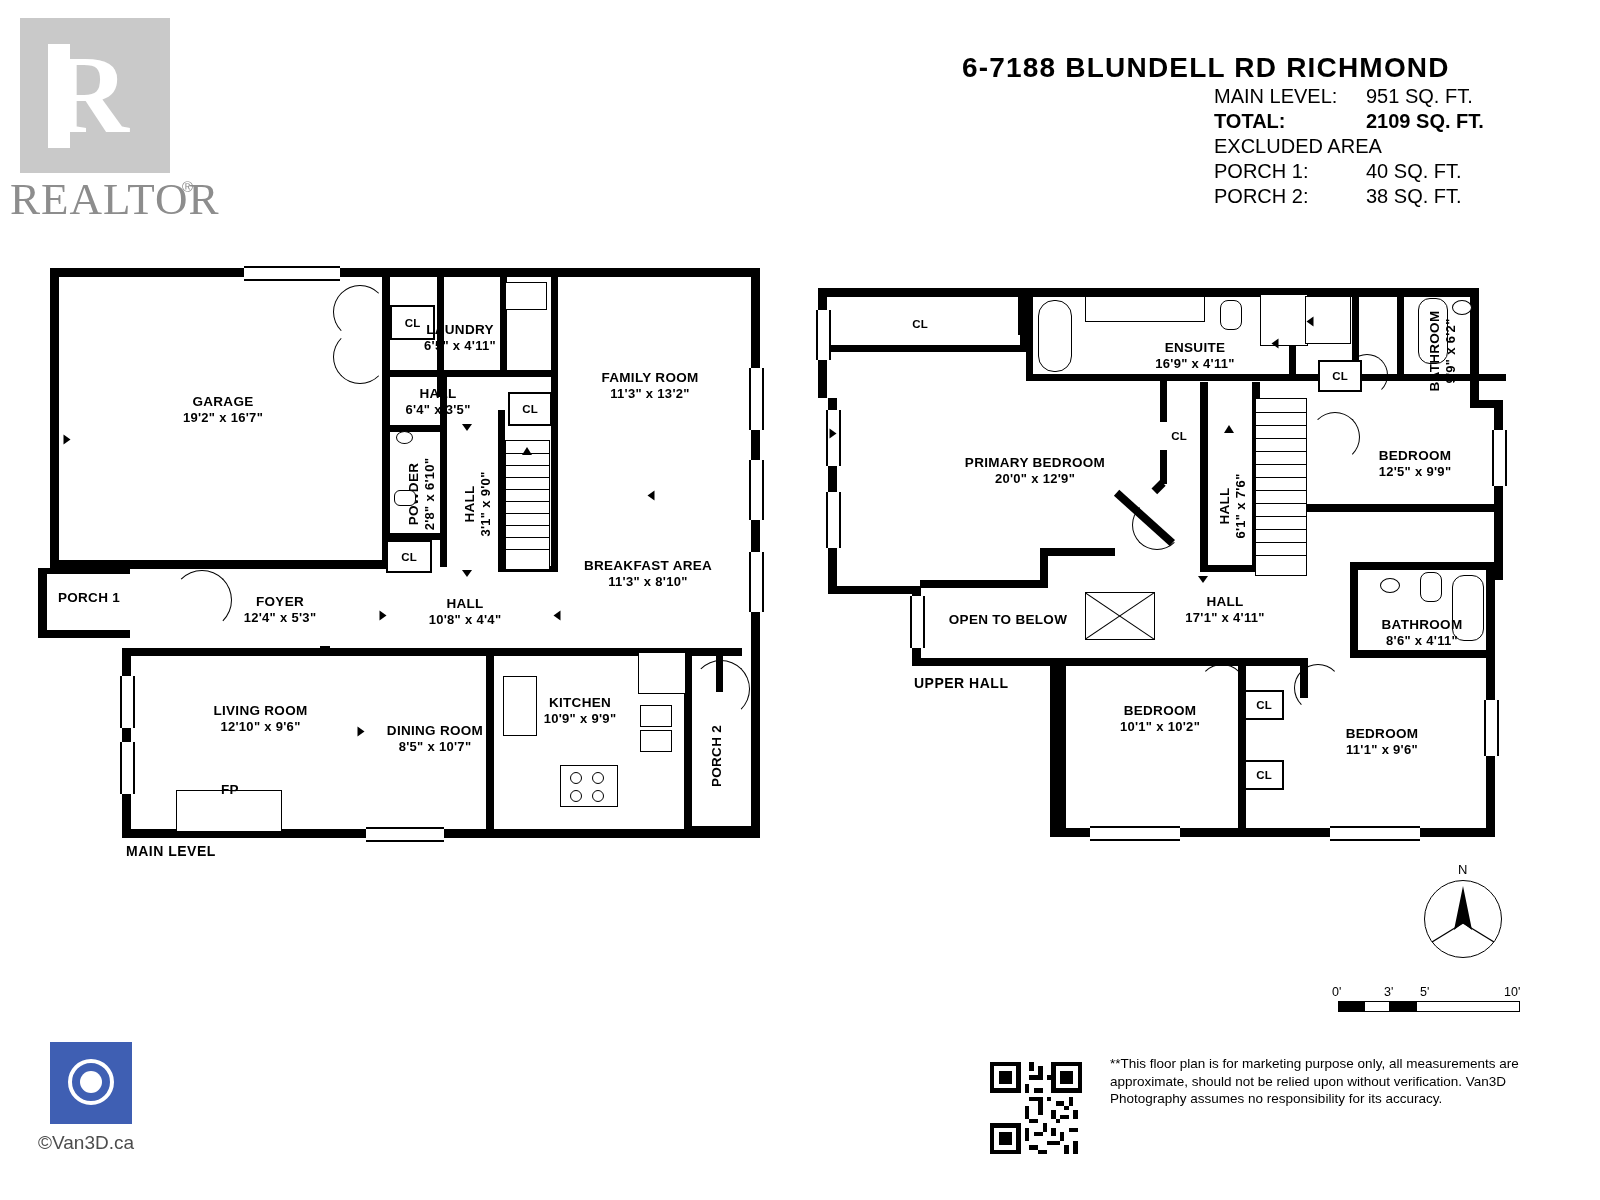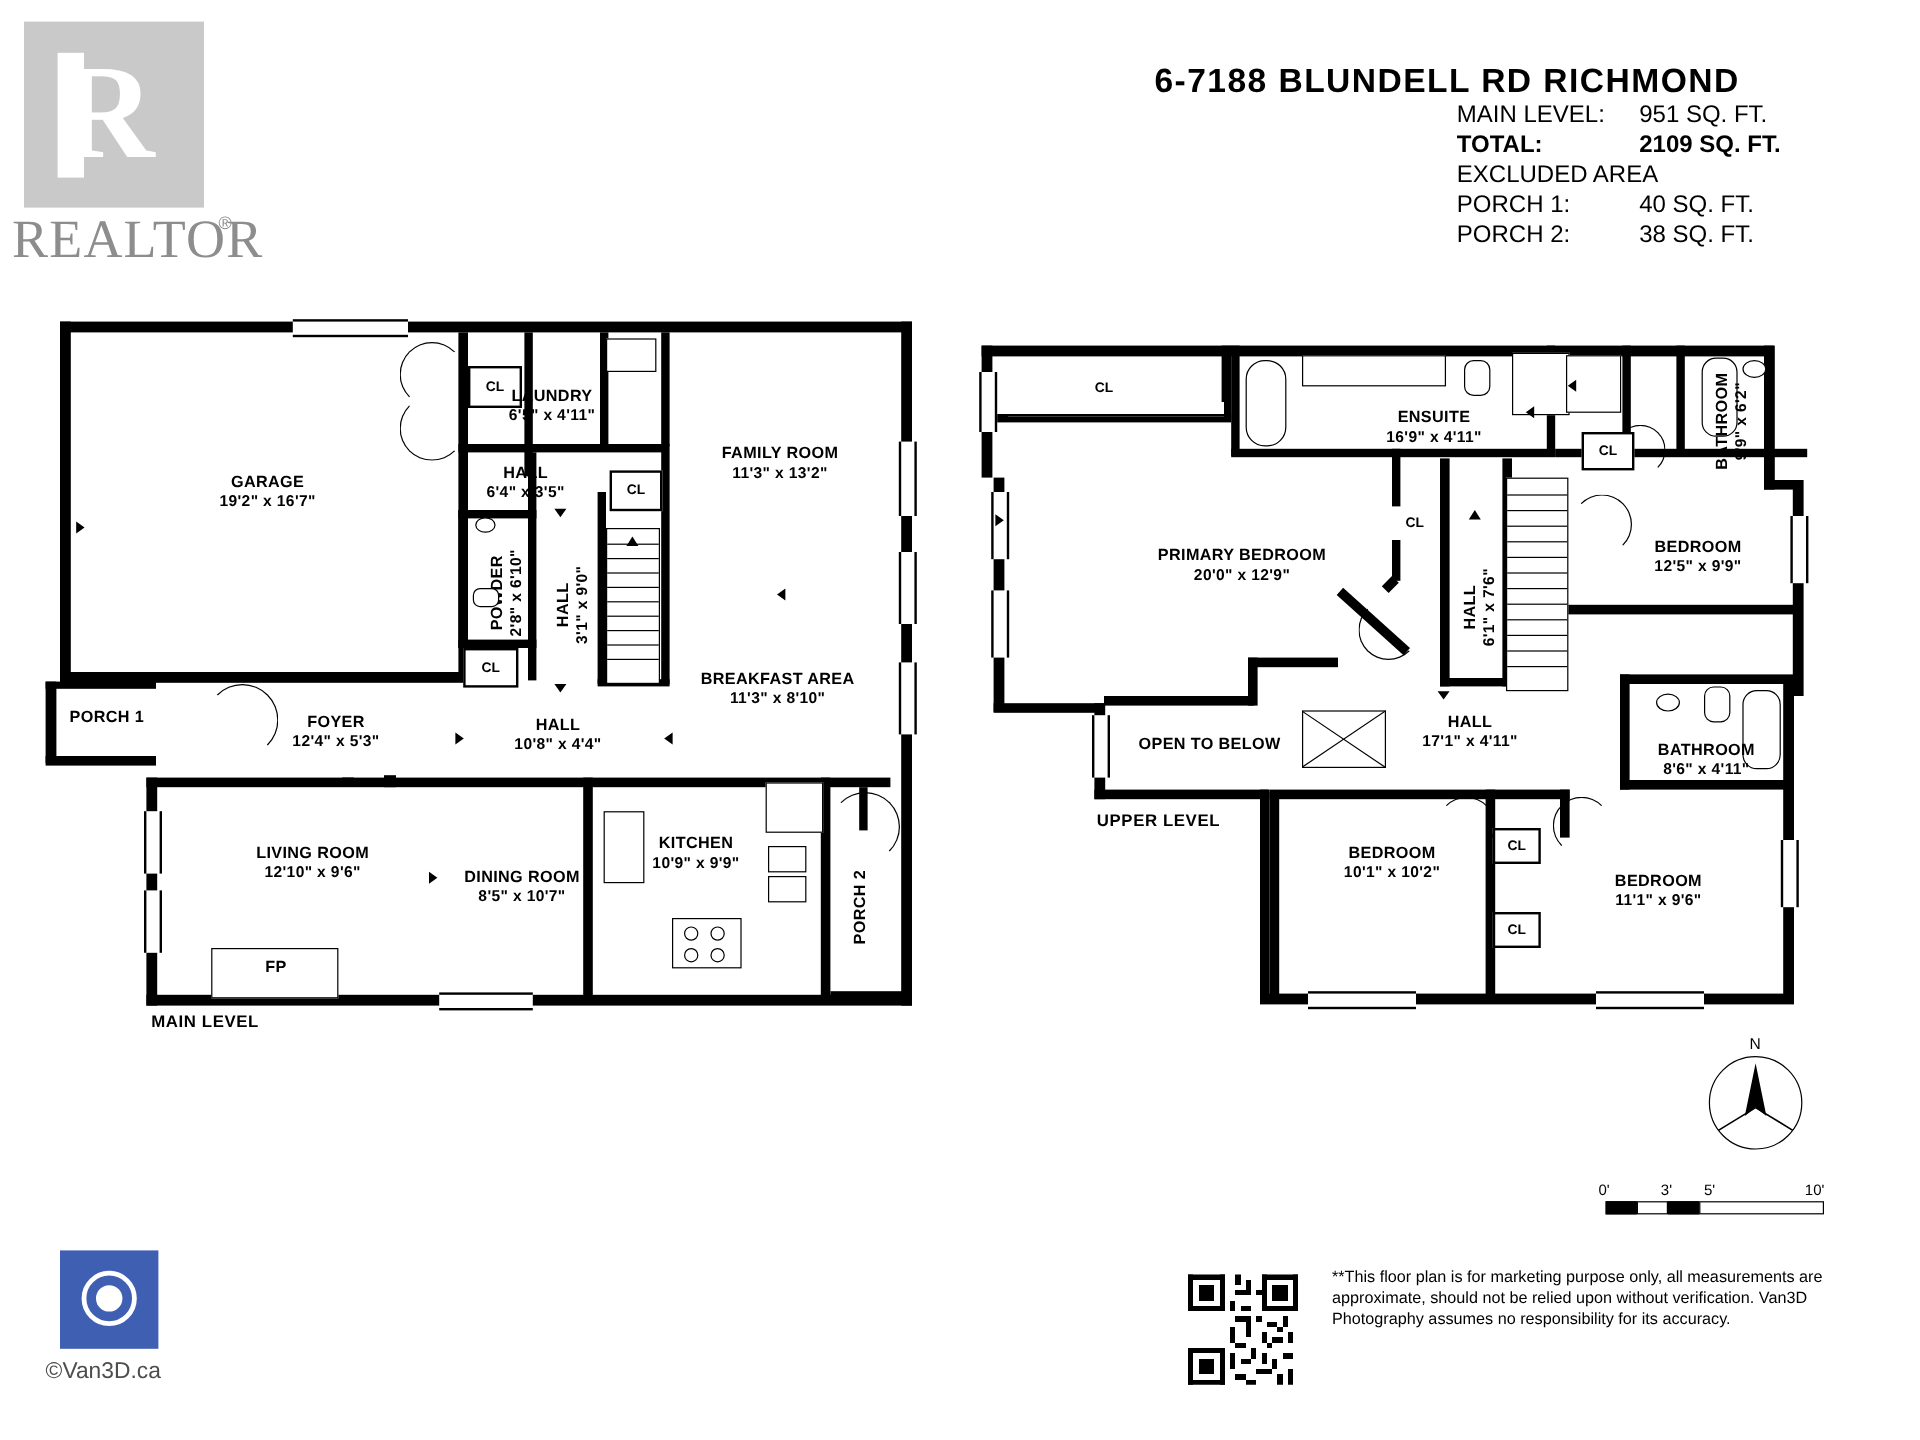--- a/index.html
+++ b/index.html
@@ -295,21 +295,21 @@
   <div class="fixture r" style="left:570px;top:790px;width:12px;height:12px;"></div>
   <div class="fixture r" style="left:592px;top:790px;width:12px;height:12px;"></div>
   <div class="thin" style="left:503px;top:676px;width:34px;height:60px;"></div>
 
   <div class="lbl b vert" style="left:672px;top:748px;width:90px;transform:rotate(-90deg);">
     <span>PORCH 2</span>
   </div>
   <div class="door-arc" style="left:692px;top:660px;width:56px;height:56px;border-color:#000;border-left-color:transparent;border-bottom-color:transparent;"></div>
 
   <div class="thin" style="left:176px;top:790px;width:106px;height:42px;"></div>
-  <div class="lbl b" style="left:208px;top:798px;width:44px;">FP</div>
+  <div class="lbl b" style="left:208px;top:782px;width:44px;">FP</div>
 
   <div class="win" style="left:244px;top:266px;width:96px;height:11px;"></div>
   <div class="win v" style="left:749px;top:368px;width:11px;height:62px;"></div>
   <div class="win v" style="left:749px;top:460px;width:11px;height:60px;"></div>
   <div class="win v" style="left:749px;top:552px;width:11px;height:60px;"></div>
   <div class="win v" style="left:120px;top:676px;width:11px;height:52px;"></div>
   <div class="win v" style="left:120px;top:742px;width:11px;height:52px;"></div>
   <div class="win" style="left:366px;top:827px;width:78px;height:11px;"></div>
 
   <div class="arrowmark" style="left:462px;top:424px;"></div>
@@ -464,21 +464,21 @@
   <div class="win v" style="left:692px;top:430px;width:11px;height:56px;"></div>
   <div class="win v" style="left:684px;top:700px;width:11px;height:56px;"></div>
   <div class="win" style="left:290px;top:826px;width:90px;height:11px;"></div>
   <div class="win" style="left:530px;top:826px;width:90px;height:11px;"></div>
 
   <div class="arrowmark" style="left:28px;top:430px;transform:rotate(-90deg);"></div>
   <div class="arrowmark" style="left:505px;top:318px;transform:rotate(90deg);"></div>
   <div class="arrowmark" style="left:398px;top:576px;"></div>
   <div class="arrowmark" style="left:470px;top:340px;transform:rotate(90deg);"></div>
 
-  <div class="level-cap" style="left:114px;top:675px;">UPPER LEVEL</div>
+  <div class="level-cap" style="left:114px;top:675px;">UPPER HALL</div>
 </div>
 
 <div id="compass" class="abs">
   <div class="ring"></div>
   <div class="nlbl">N</div>
   <svg width="78" height="78" style="position:absolute;left:0;top:0;">
     <polygon points="39,6 30,50 39,43 48,50" fill="#000"></polygon>
     <line x1="39" y1="43" x2="8" y2="62" stroke="#000" stroke-width="1.4"></line>
     <line x1="39" y1="43" x2="70" y2="62" stroke="#000" stroke-width="1.4"></line>
   </svg>

